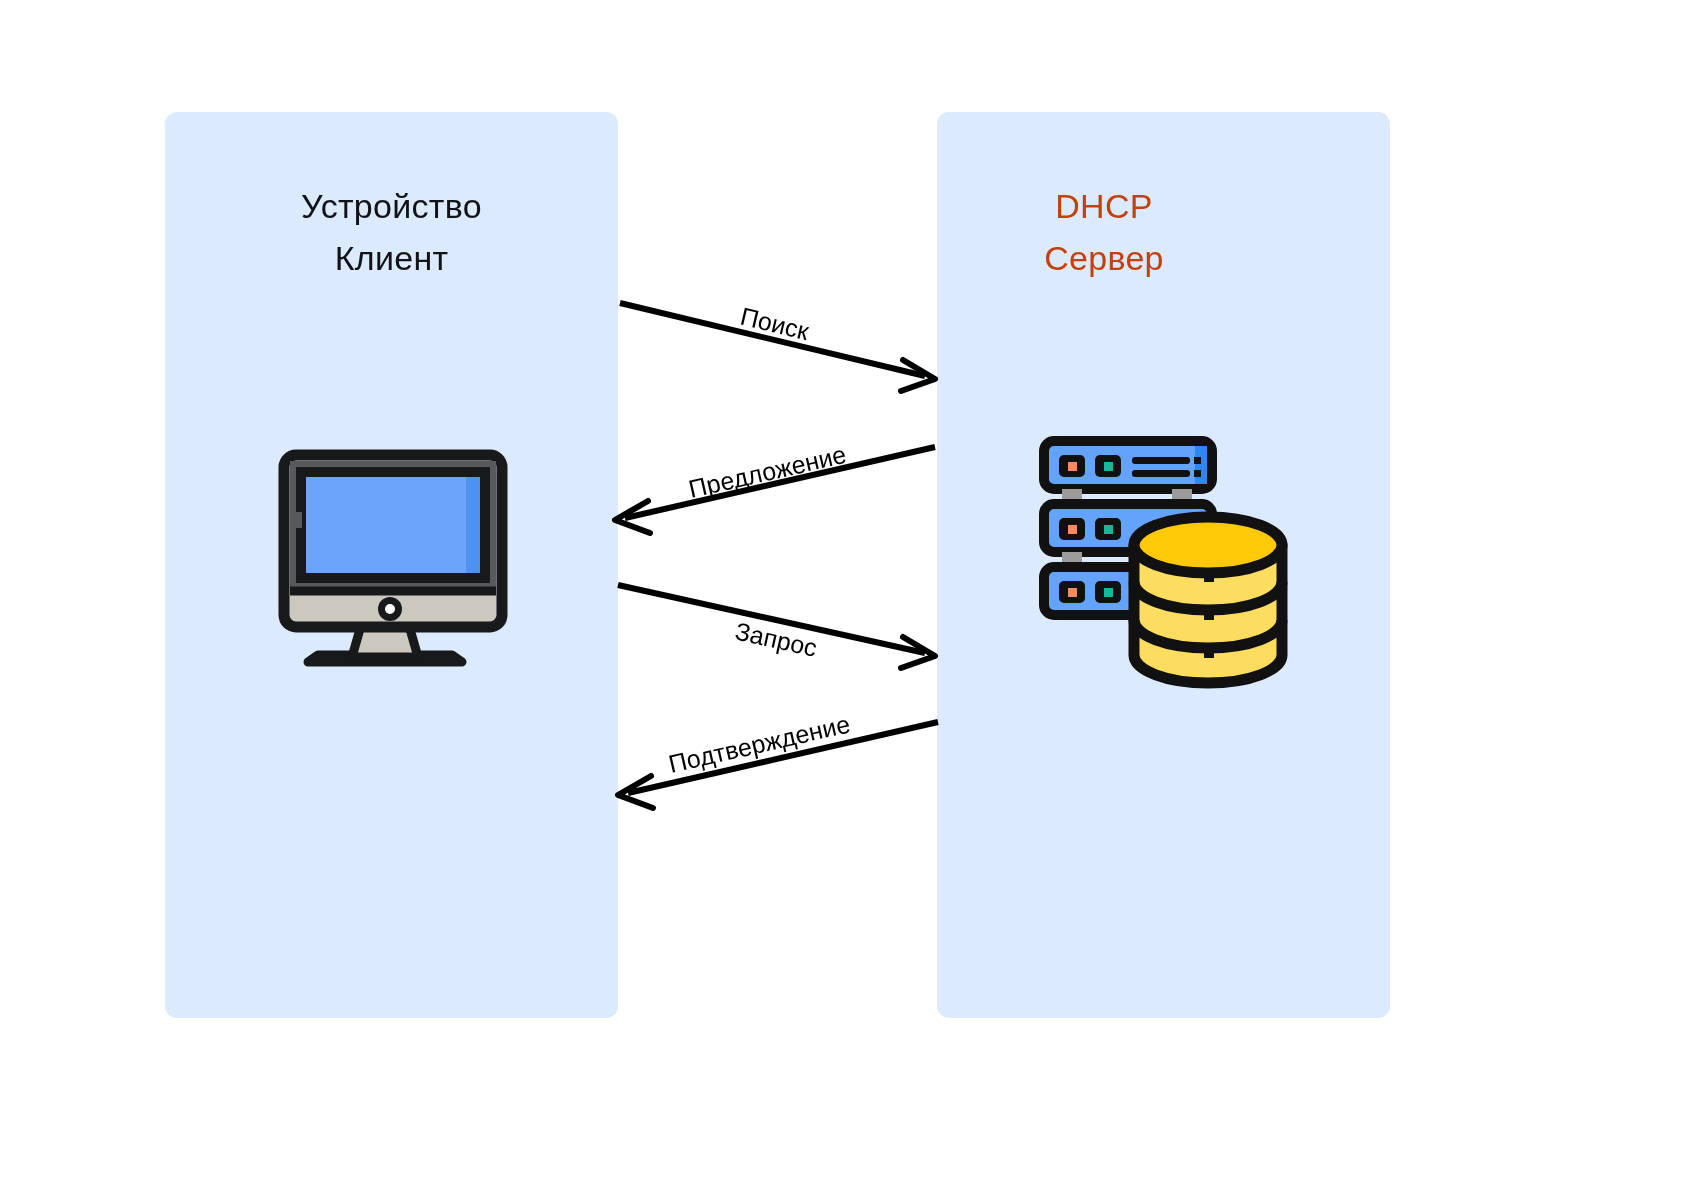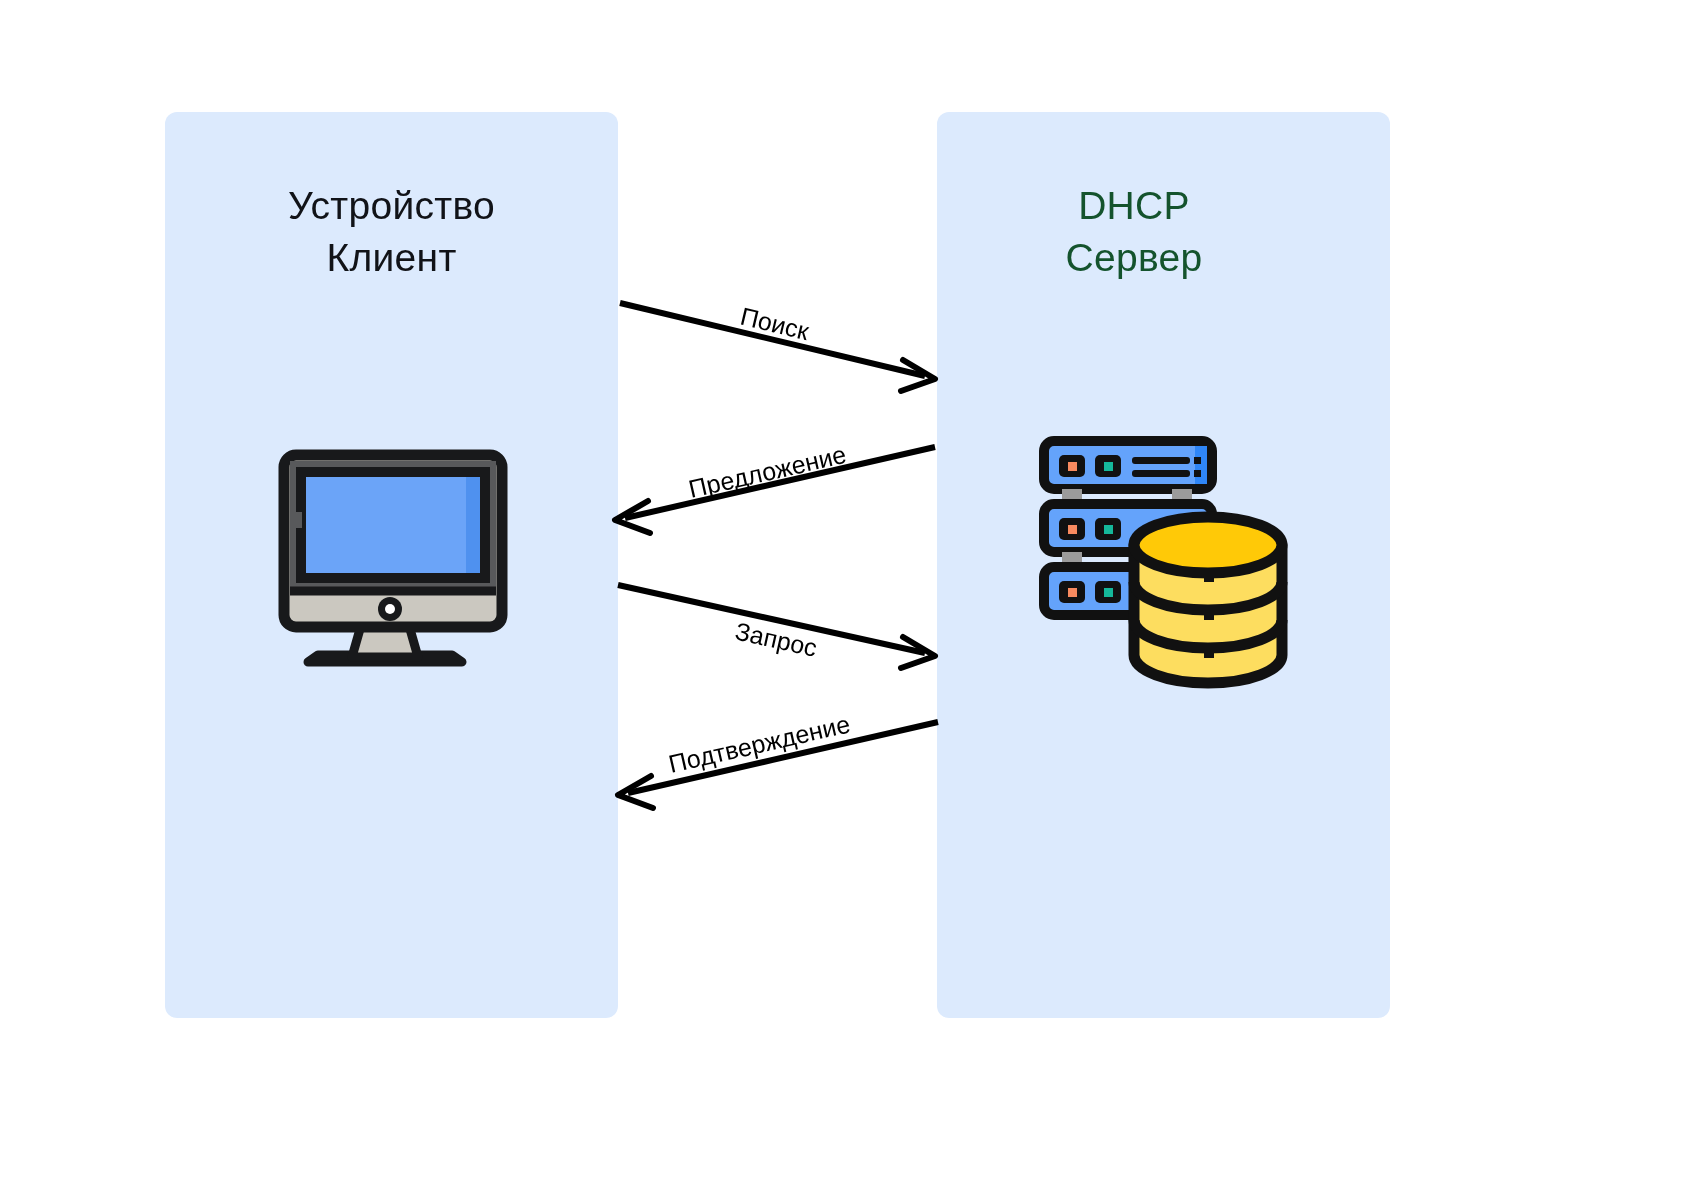--- a/index.html
+++ b/index.html
@@ -13,21 +13,21 @@
 
   .panel{
     position:absolute;
     border-radius:12px;
     box-sizing:border-box;
   }
   .panel-title{
     position:absolute;
     left:0;right:0;
     text-align:center;
-    font-size:39px;
+    font-size:34px;
     line-height:52px;
     letter-spacing:0.3px;
     white-space:pre-line;
     font-weight:400;
   }
 
   svg.layer{
     position:absolute;
     left:0;top:0;
     width:1700px;height:1200px;
@@ -49,21 +49,21 @@
 <div id="stage">
 
   <div class="panel" style="left:165px;top:112px;width:453px;height:906px;background:#dceafd;">
   </div>
   <div class="panel" style="left:937px;top:112px;width:453px;height:906px;background:#dceafd;">
   </div>
 
   <div class="panel-title" style="left:165px;top:180px;width:453px;color:#111318;">Устройство
 Клиент</div>
 
-  <div class="panel-title" style="left:937px;top:180px;width:394px;color:#14532d;">DHCP
+  <div class="panel-title" style="left:907px;top:180px;width:394px;color:#c2410c;">DHCP
 Сервер</div>
 
   <svg class="layer" viewBox="0 0 1700 1200">
 
     <g>
 
       <path d="M318 655 H452 L462 662 H308 Z" fill="#e8e6e0" stroke="#18191b" stroke-width="9" stroke-linejoin="round" stroke-linecap="round"></path>
 
       <path d="M362 622 H408 L418 657 H352 Z" fill="#cbc8c0" stroke="#18191b" stroke-width="9" stroke-linejoin="round"></path>
 

